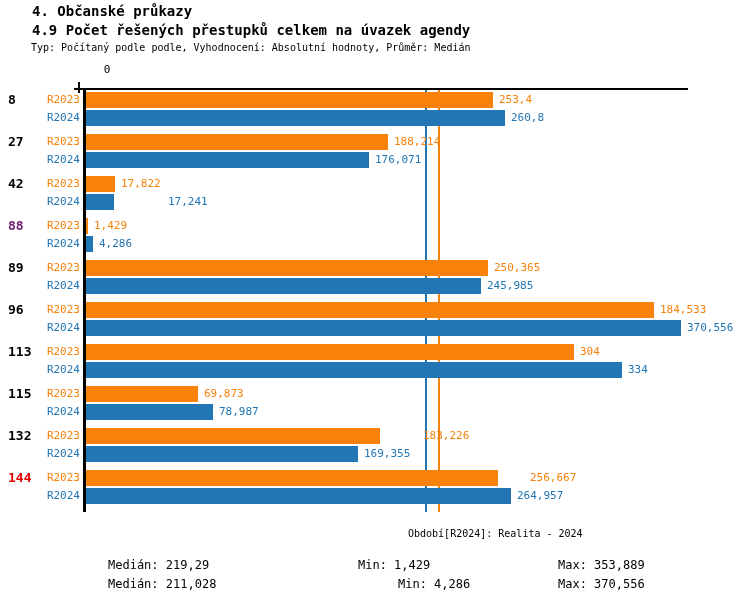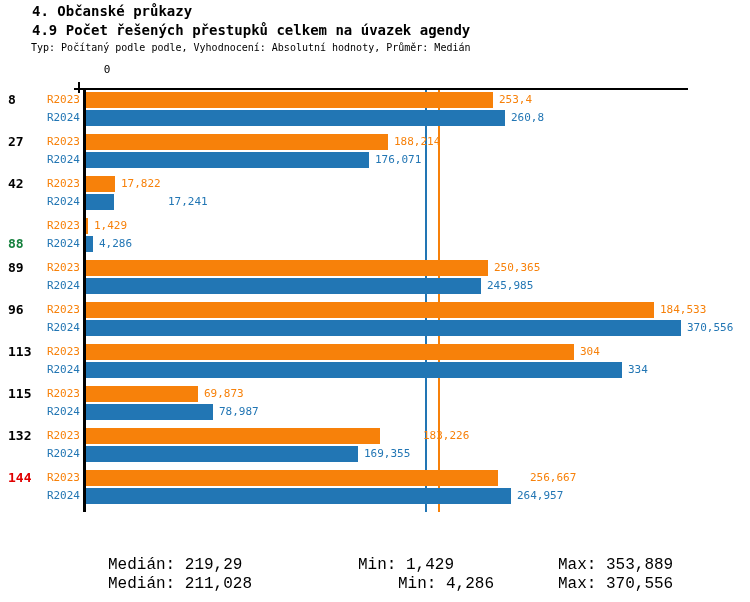--- a/index.html
+++ b/index.html
@@ -12,21 +12,21 @@
   .meta{font-size:10px;line-height:12px;}
   #chart-layer{position:absolute;left:0;top:0;width:750px;height:602px;}
   .axis-line{position:absolute;background:#000;z-index:3;}
   .median-line{position:absolute;z-index:0;}
   .bar{position:absolute;height:16px;z-index:1;}
   .cat-label{position:absolute;font-weight:bold;font-size:13px;line-height:14px;z-index:2;}
   .tick-label{position:absolute;font-size:11px;line-height:12px;text-align:right;width:44px;z-index:2;}
   .val-label{position:absolute;font-size:11px;line-height:12px;z-index:2;}
   .zero-label{font-size:11px;line-height:12px;text-align:center;width:18px;}
   .legend{font-size:10px;line-height:12px;}
-  .stat{font-size:16px;line-height:12px;font-family:Liberation Mono, monospace;}
+  .stat{font-size:12px;line-height:12px;}
 </style>
 </head>
 <body>
 
 <div class="page">
 
   <div class="abs title" style="left:4px;top:3px;">4. Občanské průkazy</div>
   <div class="abs title" style="left:4px;top:22px;">4.9 Počet řešených přestupků celkem na úvazek agendy</div>
   <div class="abs meta" style="left:3px;top:42px;">Typ: Počítaný podle podle, Vyhodnocení: Absolutní hodnoty, Průměr: Medián</div>
 
@@ -52,21 +52,21 @@
       <div class="tick-label" style="left: 36px; top: 154px; color: rgb(34, 118, 180);">R2024</div>
       <div class="bar" style="left: 86px; top: 152px; width: 283px; background: rgb(34, 118, 180);"></div>
       <div class="val-label" style="left: 375px; top: 154px; color: rgb(34, 118, 180);">176,071</div>
       <div class="cat-label" style="left: 8px; top: 177px; color: rgb(0, 0, 0);">42</div>
       <div class="tick-label" style="left: 36px; top: 178px; color: rgb(247, 129, 10);">R2023</div>
       <div class="bar" style="left: 86px; top: 176px; width: 29px; background: rgb(247, 129, 10);"></div>
       <div class="val-label" style="left: 121px; top: 178px; color: rgb(247, 129, 10);">17,822</div>
       <div class="tick-label" style="left: 36px; top: 196px; color: rgb(34, 118, 180);">R2024</div>
       <div class="bar" style="left: 86px; top: 194px; width: 28px; background: rgb(34, 118, 180);"></div>
       <div class="val-label" style="left: 120px; top: 196px; color: rgb(34, 118, 180); margin-left: 48px;">17,241</div>
-      <div class="cat-label" style="left: 8px; top: 219px; color: #15803d; margin-top: 18px;">88</div>
+      <div class="cat-label" style="left: 8px; top: 219px; color: #701a75;">88</div>
       <div class="tick-label" style="left: 36px; top: 220px; color: rgb(247, 129, 10);">R2023</div>
       <div class="bar" style="left: 86px; top: 218px; width: 2px; background: rgb(247, 129, 10);"></div>
       <div class="val-label" style="left: 94px; top: 220px; color: rgb(247, 129, 10);">1,429</div>
       <div class="tick-label" style="left: 36px; top: 238px; color: rgb(34, 118, 180);">R2024</div>
       <div class="bar" style="left: 86px; top: 236px; width: 7px; background: rgb(34, 118, 180);"></div>
       <div class="val-label" style="left: 99px; top: 238px; color: rgb(34, 118, 180);">4,286</div>
       <div class="cat-label" style="left: 8px; top: 261px; color: rgb(0, 0, 0);">89</div>
       <div class="tick-label" style="left: 36px; top: 262px; color: rgb(247, 129, 10);">R2023</div>
       <div class="bar" style="left: 86px; top: 260px; width: 402px; background: rgb(247, 129, 10);"></div>
       <div class="val-label" style="left: 494px; top: 262px; color: rgb(247, 129, 10);">250,365</div>
@@ -103,20 +103,21 @@
       <div class="val-label" style="left: 364px; top: 448px; color: rgb(34, 118, 180);">169,355</div>
       <div class="cat-label" style="left: 8px; top: 471px; color: rgb(224, 0, 0);">144</div>
       <div class="tick-label" style="left: 36px; top: 472px; color: rgb(247, 129, 10);">R2023</div>
       <div class="bar" style="left: 86px; top: 470px; width: 412px; background: rgb(247, 129, 10);"></div>
       <div class="val-label" style="left: 504px; top: 472px; color: rgb(247, 129, 10); margin-left: 26px;">256,667</div>
       <div class="tick-label" style="left: 36px; top: 490px; color: rgb(34, 118, 180);">R2024</div>
       <div class="bar" style="left: 86px; top: 488px; width: 425px; background: rgb(34, 118, 180);"></div>
       <div class="val-label" style="left: 517px; top: 490px; color: rgb(34, 118, 180);">264,957</div>
     </div>
 
+  <div class="abs legend" style="left:380px;top:528px;">Období[R2024]: Realita - 2024</div>
 
   <div class="abs stat" style="left:80px;top:559px;">Medián: 219,29</div>
   <div class="abs stat" style="left:330px;top:559px;">Min: 1,429</div>
   <div class="abs stat" style="left:530px;top:559px;">Max: 353,889</div>
   <div class="abs stat" style="left:80px;top:578px;">Medián: 211,028</div>
   <div class="abs stat" style="left:330px;top:578px;padding-left:40px;">Min: 4,286</div>
   <div class="abs stat" style="left:530px;top:578px;">Max: 370,556</div>
 
 </div>
 

